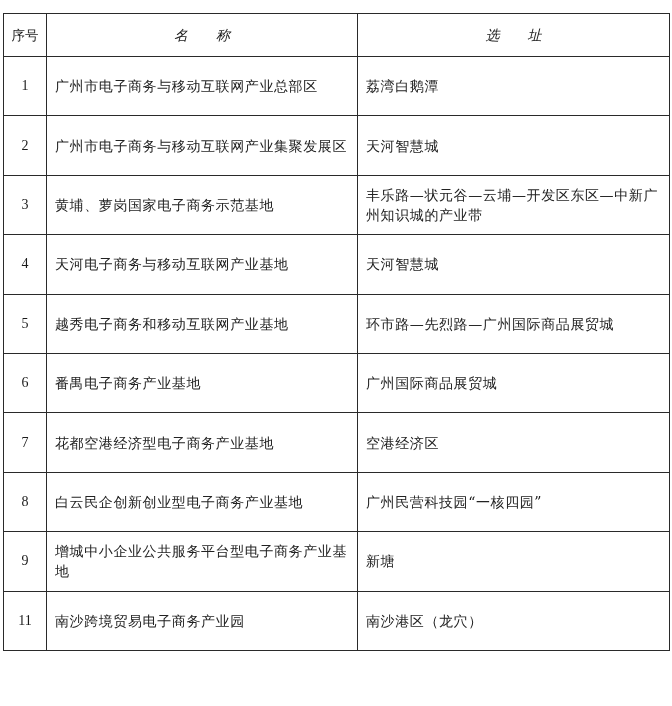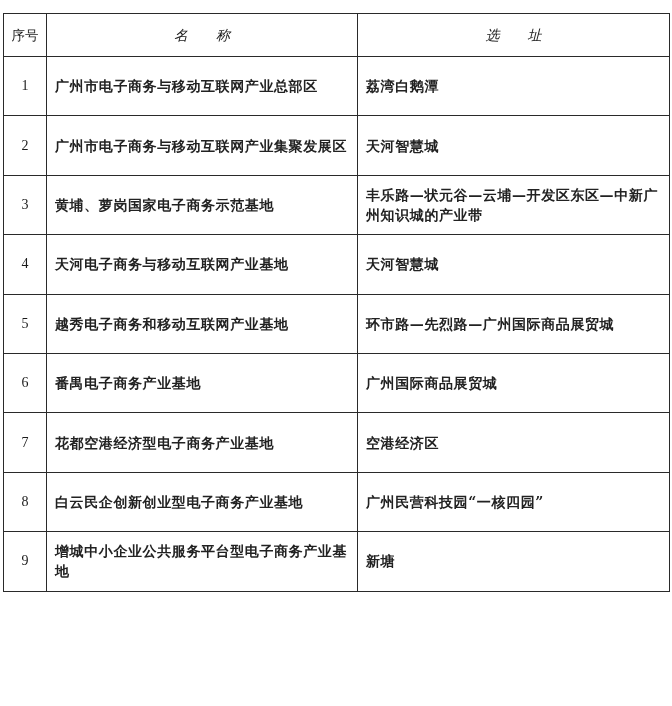--- a/index.html
+++ b/index.html
@@ -60,21 +60,20 @@
       font-size: 14px;
     }
     table.list td.name,
     table.list td.site {
       text-align: left;
       padding-left: 8px;
       padding-right: 6px;
       letter-spacing: 0.6px;
       font-size: 14px;
       color: #222;
-      font-weight: bold;
     }
     table.list td.name span,
     table.list td.site span {
       display: block;
     }
   </style>
 </head>
 <body>
 
 <table class="list">
@@ -165,14 +164,23 @@
     </tr>
     <tr>
       <td class="no">9</td>
       <td class="name">
           <span>增城中小企业公共服务平台型电子商务产业基地</span>
         </td>
       <td class="site">
           <span>新塘</span>
         </td>
     </tr>
+    <tr>
+      <td class="no">11</td>
+      <td class="name">
+          <span>南沙跨境贸易电子商务产业园</span>
+        </td>
+      <td class="site">
+          <span>南沙港区（龙穴）</span>
+        </td>
+    </tr>
   </tbody>
 </table>
 
 </body></html>

